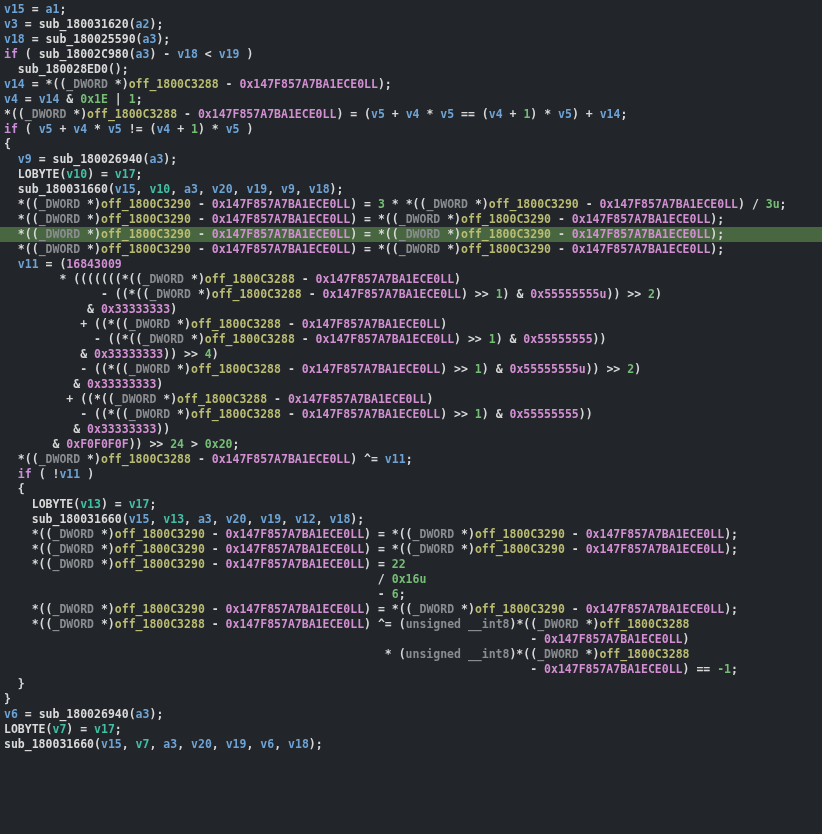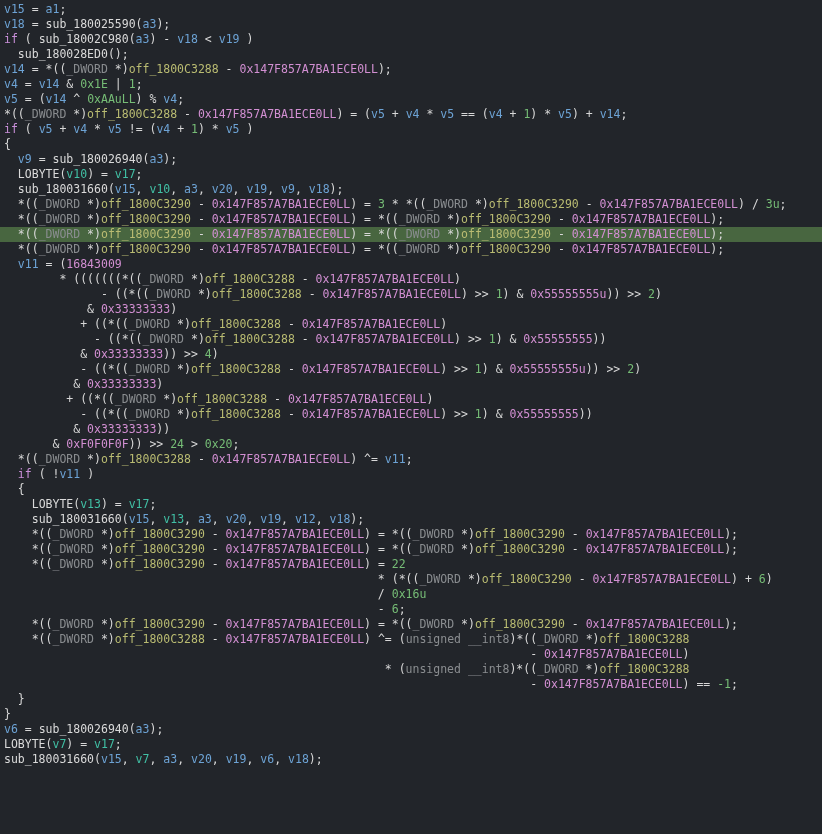--- a/index.html
+++ b/index.html
@@ -8,45 +8,45 @@
     background:var(--bg,#22252a);
     overflow:hidden;
     position:relative;
     font-family:"DejaVu Sans Mono","Liberation Mono",monospace;
     font-size:11.5px;
     line-height:15px;
     color:var(--tk-t,#d8d8d8);
     cursor:text;
   }
   #code{padding:2px 0 0 4px;}
-  .line{white-space:pre;height:15px;}
+  .line{white-space:pre;height:15px;font-weight:bold;}
   .line.hl{background:var(--hl,#486640);margin-left:-4px;padding-left:4px;margin-right:0;width:822px;box-sizing:border-box;}
   .tk-t{color:var(--tk-t,#d8d8d8);}
   .tk-v{color:var(--tk-v,#6da3d5);}
   .tk-w{color:var(--tk-w,#41c0a5);}
   .tk-k{color:var(--tk-k,#c98fd9);}
   .tk-y{color:var(--tk-y,#8a8d90);text-align:center;}
   .tk-o{color:var(--tk-o,#babc72);}
   .tk-p{color:var(--tk-p,#d28fd2);}
   .tk-g{color:var(--tk-g,#76bd76);}
   .tk-f{color:var(--tk-f,#dadada);}
   .tk-m{color:var(--tk-m,#dadada);}
 </style>
 </head>
 <body>
 
 <div id="screen">
   <div id="code">
       <div class="line"><span class="tk-v">v15</span><span class="tk-t"> = </span><span class="tk-v">a1</span><span class="tk-t">;</span></div>
+      <div class="line"><span class="tk-v">v3</span><span class="tk-t"> = </span><span class="tk-f">sub_180031620</span><span class="tk-t">(</span><span class="tk-v">a2</span><span class="tk-t">);</span></div>
       <div class="line"><span class="tk-v">v18</span><span class="tk-t"> = </span><span class="tk-f">sub_180025590</span><span class="tk-t">(</span><span class="tk-v">a3</span><span class="tk-t">);</span></div>
       <div class="line"><span class="tk-k">if</span><span class="tk-t"> ( </span><span class="tk-f">sub_18002C980</span><span class="tk-t">(</span><span class="tk-v">a3</span><span class="tk-t">) - </span><span class="tk-v">v18</span><span class="tk-t"> &lt; </span><span class="tk-v">v19</span><span class="tk-t"> )</span></div>
       <div class="line"><span class="tk-t">  </span><span class="tk-f">sub_180028ED0</span><span class="tk-t">();</span></div>
       <div class="line"><span class="tk-v">v14</span><span class="tk-t"> = *((</span><span class="tk-y">_DWORD</span><span class="tk-t"> *)</span><span class="tk-o">off_1800C3288</span><span class="tk-t"> - </span><span class="tk-p">0x147F857A7BA1ECE0LL</span><span class="tk-t">);</span></div>
       <div class="line"><span class="tk-v">v4</span><span class="tk-t"> = </span><span class="tk-v">v14</span><span class="tk-t"> &amp; </span><span class="tk-g">0x1E</span><span class="tk-t"> | </span><span class="tk-g">1</span><span class="tk-t">;</span></div>
-      <div class="line"><span class="tk-v">v5</span><span class="tk-t"> = (</span><span class="tk-v">v14</span><span class="tk-t"> ^ </span><span class="tk-g">0xAAuLL</span><span class="tk-t">) % </span><span class="tk-v">v4</span><span class="tk-t">;</span></div>
       <div class="line"><span class="tk-t">*((</span><span class="tk-y">_DWORD</span><span class="tk-t"> *)</span><span class="tk-o">off_1800C3288</span><span class="tk-t"> - </span><span class="tk-p">0x147F857A7BA1ECE0LL</span><span class="tk-t">) = (</span><span class="tk-v">v5</span><span class="tk-t"> + </span><span class="tk-v">v4</span><span class="tk-t"> * </span><span class="tk-v">v5</span><span class="tk-t"> == (</span><span class="tk-v">v4</span><span class="tk-t"> + </span><span class="tk-g">1</span><span class="tk-t">) * </span><span class="tk-v">v5</span><span class="tk-t">) + </span><span class="tk-v">v14</span><span class="tk-t">;</span></div>
       <div class="line"><span class="tk-k">if</span><span class="tk-t"> ( </span><span class="tk-v">v5</span><span class="tk-t"> + </span><span class="tk-v">v4</span><span class="tk-t"> * </span><span class="tk-v">v5</span><span class="tk-t"> != (</span><span class="tk-v">v4</span><span class="tk-t"> + </span><span class="tk-g">1</span><span class="tk-t">) * </span><span class="tk-v">v5</span><span class="tk-t"> )</span></div>
       <div class="line"><span class="tk-t">{</span></div>
       <div class="line"><span class="tk-t">  </span><span class="tk-v">v9</span><span class="tk-t"> = </span><span class="tk-f">sub_180026940</span><span class="tk-t">(</span><span class="tk-v">a3</span><span class="tk-t">);</span></div>
       <div class="line"><span class="tk-t">  </span><span class="tk-m">LOBYTE</span><span class="tk-t">(</span><span class="tk-w">v10</span><span class="tk-t">) = </span><span class="tk-w">v17</span><span class="tk-t">;</span></div>
       <div class="line"><span class="tk-t">  </span><span class="tk-f">sub_180031660</span><span class="tk-t">(</span><span class="tk-v">v15</span><span class="tk-t">, </span><span class="tk-w">v10</span><span class="tk-t">, </span><span class="tk-v">a3</span><span class="tk-t">, </span><span class="tk-v">v20</span><span class="tk-t">, </span><span class="tk-v">v19</span><span class="tk-t">, </span><span class="tk-v">v9</span><span class="tk-t">, </span><span class="tk-v">v18</span><span class="tk-t">);</span></div>
       <div class="line"><span class="tk-t">  *((</span><span class="tk-y">_DWORD</span><span class="tk-t"> *)</span><span class="tk-o">off_1800C3290</span><span class="tk-t"> - </span><span class="tk-p">0x147F857A7BA1ECE0LL</span><span class="tk-t">) = </span><span class="tk-g">3</span><span class="tk-t"> * *((</span><span class="tk-y">_DWORD</span><span class="tk-t"> *)</span><span class="tk-o">off_1800C3290</span><span class="tk-t"> - </span><span class="tk-p">0x147F857A7BA1ECE0LL</span><span class="tk-t">) / </span><span class="tk-g">3u</span><span class="tk-t">;</span></div>
       <div class="line"><span class="tk-t">  *((</span><span class="tk-y">_DWORD</span><span class="tk-t"> *)</span><span class="tk-o">off_1800C3290</span><span class="tk-t"> - </span><span class="tk-p">0x147F857A7BA1ECE0LL</span><span class="tk-t">) = *((</span><span class="tk-y">_DWORD</span><span class="tk-t"> *)</span><span class="tk-o">off_1800C3290</span><span class="tk-t"> - </span><span class="tk-p">0x147F857A7BA1ECE0LL</span><span class="tk-t">);</span></div>
       <div class="line hl"><span class="tk-t">  *((</span><span class="tk-y">_DWORD</span><span class="tk-t"> *)</span><span class="tk-o">off_1800C3290</span><span class="tk-t"> - </span><span class="tk-p">0x147F857A7BA1ECE0LL</span><span class="tk-t">) = *((</span><span class="tk-y">_DWORD</span><span class="tk-t"> *)</span><span class="tk-o">off_1800C3290</span><span class="tk-t"> - </span><span class="tk-p">0x147F857A7BA1ECE0LL</span><span class="tk-t">);</span></div>
       <div class="line"><span class="tk-t">  *((</span><span class="tk-y">_DWORD</span><span class="tk-t"> *)</span><span class="tk-o">off_1800C3290</span><span class="tk-t"> - </span><span class="tk-p">0x147F857A7BA1ECE0LL</span><span class="tk-t">) = *((</span><span class="tk-y">_DWORD</span><span class="tk-t"> *)</span><span class="tk-o">off_1800C3290</span><span class="tk-t"> - </span><span class="tk-p">0x147F857A7BA1ECE0LL</span><span class="tk-t">);</span></div>
@@ -64,21 +64,20 @@
       <div class="line"><span class="tk-t">          &amp; </span><span class="tk-p">0x33333333</span><span class="tk-t">))</span></div>
       <div class="line"><span class="tk-t">       &amp; </span><span class="tk-p">0xF0F0F0F</span><span class="tk-t">)) &gt;&gt; </span><span class="tk-g">24</span><span class="tk-t"> &gt; </span><span class="tk-g">0x20</span><span class="tk-t">;</span></div>
       <div class="line"><span class="tk-t">  *((</span><span class="tk-y">_DWORD</span><span class="tk-t"> *)</span><span class="tk-o">off_1800C3288</span><span class="tk-t"> - </span><span class="tk-p">0x147F857A7BA1ECE0LL</span><span class="tk-t">) ^= </span><span class="tk-v">v11</span><span class="tk-t">;</span></div>
       <div class="line"><span class="tk-t">  </span><span class="tk-k">if</span><span class="tk-t"> ( !</span><span class="tk-v">v11</span><span class="tk-t"> )</span></div>
       <div class="line"><span class="tk-t">  {</span></div>
       <div class="line"><span class="tk-t">    </span><span class="tk-m">LOBYTE</span><span class="tk-t">(</span><span class="tk-w">v13</span><span class="tk-t">) = </span><span class="tk-w">v17</span><span class="tk-t">;</span></div>
       <div class="line"><span class="tk-t">    </span><span class="tk-f">sub_180031660</span><span class="tk-t">(</span><span class="tk-v">v15</span><span class="tk-t">, </span><span class="tk-w">v13</span><span class="tk-t">, </span><span class="tk-v">a3</span><span class="tk-t">, </span><span class="tk-v">v20</span><span class="tk-t">, </span><span class="tk-v">v19</span><span class="tk-t">, </span><span class="tk-v">v12</span><span class="tk-t">, </span><span class="tk-v">v18</span><span class="tk-t">);</span></div>
       <div class="line"><span class="tk-t">    *((</span><span class="tk-y">_DWORD</span><span class="tk-t"> *)</span><span class="tk-o">off_1800C3290</span><span class="tk-t"> - </span><span class="tk-p">0x147F857A7BA1ECE0LL</span><span class="tk-t">) = *((</span><span class="tk-y">_DWORD</span><span class="tk-t"> *)</span><span class="tk-o">off_1800C3290</span><span class="tk-t"> - </span><span class="tk-p">0x147F857A7BA1ECE0LL</span><span class="tk-t">);</span></div>
       <div class="line"><span class="tk-t">    *((</span><span class="tk-y">_DWORD</span><span class="tk-t"> *)</span><span class="tk-o">off_1800C3290</span><span class="tk-t"> - </span><span class="tk-p">0x147F857A7BA1ECE0LL</span><span class="tk-t">) = *((</span><span class="tk-y">_DWORD</span><span class="tk-t"> *)</span><span class="tk-o">off_1800C3290</span><span class="tk-t"> - </span><span class="tk-p">0x147F857A7BA1ECE0LL</span><span class="tk-t">);</span></div>
       <div class="line"><span class="tk-t">    *((</span><span class="tk-y">_DWORD</span><span class="tk-t"> *)</span><span class="tk-o">off_1800C3290</span><span class="tk-t"> - </span><span class="tk-p">0x147F857A7BA1ECE0LL</span><span class="tk-t">) = </span><span class="tk-g">22</span></div>
-      <div class="line"><span class="tk-t">                                                      * (*((</span><span class="tk-y">_DWORD</span><span class="tk-t"> *)</span><span class="tk-o">off_1800C3290</span><span class="tk-t"> - </span><span class="tk-p">0x147F857A7BA1ECE0LL</span><span class="tk-t">) + </span><span class="tk-g">6</span><span class="tk-t">)</span></div>
       <div class="line"><span class="tk-t">                                                      / </span><span class="tk-g">0x16u</span></div>
       <div class="line"><span class="tk-t">                                                      - </span><span class="tk-g">6</span><span class="tk-t">;</span></div>
       <div class="line"><span class="tk-t">    *((</span><span class="tk-y">_DWORD</span><span class="tk-t"> *)</span><span class="tk-o">off_1800C3290</span><span class="tk-t"> - </span><span class="tk-p">0x147F857A7BA1ECE0LL</span><span class="tk-t">) = *((</span><span class="tk-y">_DWORD</span><span class="tk-t"> *)</span><span class="tk-o">off_1800C3290</span><span class="tk-t"> - </span><span class="tk-p">0x147F857A7BA1ECE0LL</span><span class="tk-t">);</span></div>
       <div class="line"><span class="tk-t">    *((</span><span class="tk-y">_DWORD</span><span class="tk-t"> *)</span><span class="tk-o">off_1800C3288</span><span class="tk-t"> - </span><span class="tk-p">0x147F857A7BA1ECE0LL</span><span class="tk-t">) ^= (</span><span class="tk-y">unsigned __int8</span><span class="tk-t">)*((</span><span class="tk-y">_DWORD</span><span class="tk-t"> *)</span><span class="tk-o">off_1800C3288</span></div>
       <div class="line"><span class="tk-t">                                                                            - </span><span class="tk-p">0x147F857A7BA1ECE0LL</span><span class="tk-t">)</span></div>
       <div class="line"><span class="tk-t">                                                       * (</span><span class="tk-y">unsigned __int8</span><span class="tk-t">)*((</span><span class="tk-y">_DWORD</span><span class="tk-t"> *)</span><span class="tk-o">off_1800C3288</span></div>
       <div class="line"><span class="tk-t">                                                                            - </span><span class="tk-p">0x147F857A7BA1ECE0LL</span><span class="tk-t">) == </span><span class="tk-g">-1</span><span class="tk-t">;</span></div>
       <div class="line"><span class="tk-t">  }</span></div>
       <div class="line"><span class="tk-t">}</span></div>
       <div class="line"><span class="tk-v">v6</span><span class="tk-t"> = </span><span class="tk-f">sub_180026940</span><span class="tk-t">(</span><span class="tk-v">a3</span><span class="tk-t">);</span></div>

